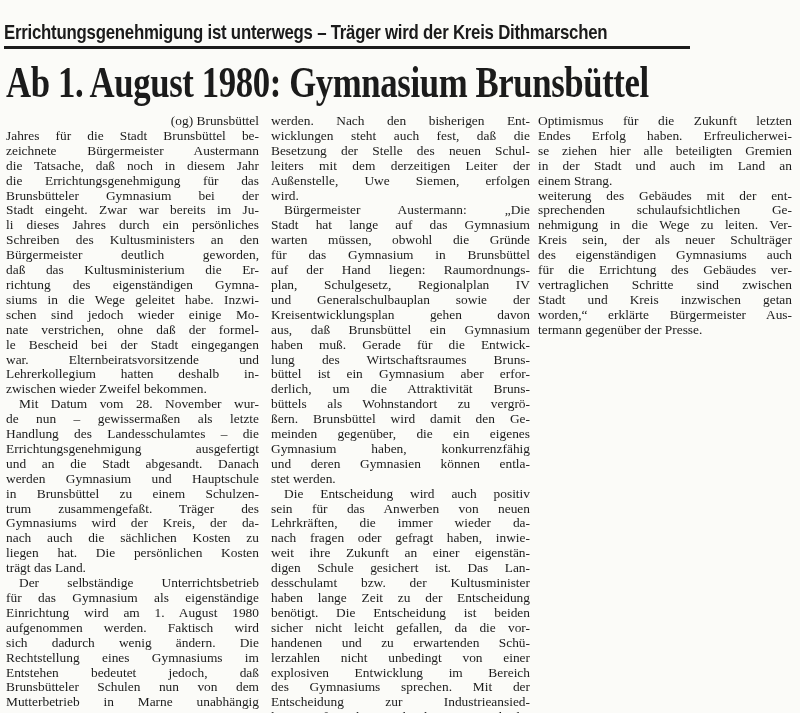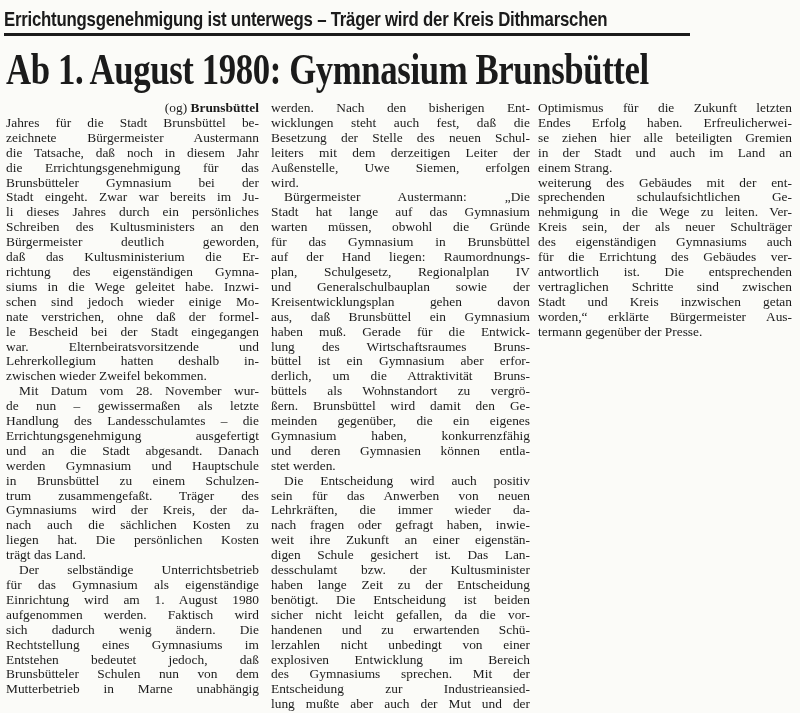--- a/index.html
+++ b/index.html
@@ -11,20 +11,21 @@
     height: 713px;
     background: var(--paper, #fbfbf8);
     font-family: "Liberation Serif", serif;
     color: var(--ink, #1b1b1b);
     overflow: hidden;
   }
   .page {
     position: relative;
     width: 800px;
     height: 517px;
+    margin-top: 13px;
   }
   
   .kicker {
     position: absolute;
     left: 4px;
     top: 7px;
     white-space: nowrap;
   }
   .kicker-text {
     display: inline-block;
@@ -78,21 +79,21 @@
   }
   .endline {
     text-align: center;
     text-align-last: left;
   }
   .indent { text-indent: 13px; }
   .byline {
     text-align: right;
     text-align-last: right;
   }
-  .byline .b { font-weight: 700; }
+  .byline .b { font-weight: 400; }
 </style>
 </head>
 <body>
 
 <div class="page">
 
   <div class="kicker">
     <span class="kicker-text">Errichtungsgenehmigung ist unterwegs – Träger wird der Kreis Dithmarschen</span>
   </div>
   <div class="kicker-rule"></div>
@@ -189,20 +190,19 @@
       <div class="line just">Endes Erfolg haben. Erfreulicherwei-</div>
       <div class="line just">se ziehen hier alle beteiligten Gremien</div>
       <div class="line just">in der Stadt und auch im Land an</div>
       <div class="line endline">einem Strang.</div>
       <div class="line just">weiterung des Gebäudes mit der ent-</div>
       <div class="line just">sprechenden schulaufsichtlichen Ge-</div>
       <div class="line just">nehmigung in die Wege zu leiten. Ver-</div>
       <div class="line just">Kreis sein, der als neuer Schulträger</div>
       <div class="line just">des eigenständigen Gymnasiums auch</div>
       <div class="line just">für die Errichtung des Gebäudes ver-</div>
-      <div class="line just">antwortlich ist. Die entsprechenden</div>
       <div class="line just">vertraglichen Schritte sind zwischen</div>
       <div class="line just">Stadt und Kreis inzwischen getan</div>
       <div class="line just">worden,“ erklärte Bürgermeister Aus-</div>
       <div class="line endline">termann gegenüber der Presse.</div>
     </div>
 
 </div>
 
 </body></html>

